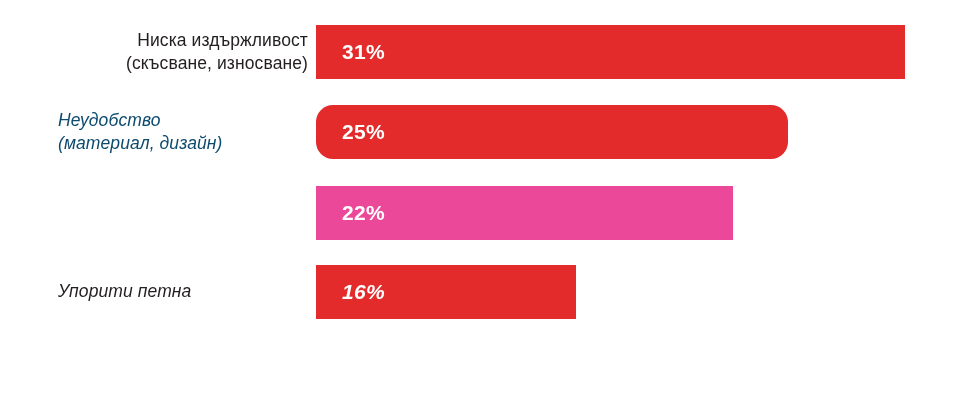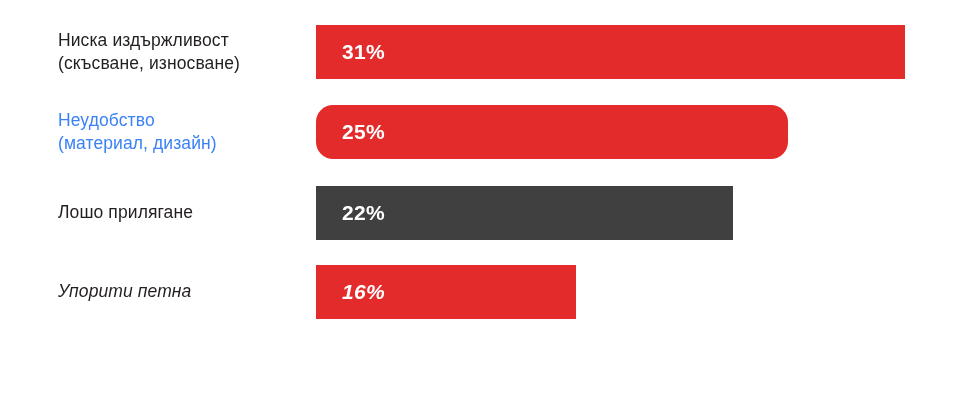--- a/index.html
+++ b/index.html
@@ -59,43 +59,42 @@
     margin-left: 26px;
     white-space: nowrap;
   }
 </style>
 </head>
 <body>
 
 <div id="chart-root" style="background: rgb(255, 255, 255);">
 
   <div class="chart-row" style="top: 12px;">
-    <div class="row-label" style="color: rgb(35, 31, 32);">Ниска издържливост
+    <div class="row-label" style="color: rgb(35, 31, 32); text-align: right;">Ниска издържливост
 (скъсване, износване)</div>
     <div class="bar-track">
       <div class="bar" style="width: 589px; background: rgb(227, 43, 43);">
         <span class="bar-value" style="color: rgb(255, 255, 255);">31%</span>
       </div>
     </div>
   </div>
 
   <div class="chart-row" style="top: 92px;">
-    <div class="row-label" style="color: #3b82f6;">Неудобство
+    <div class="row-label" style="color: #0c4a6e; font-style: italic;">Неудобство
 (материал, дизайн)</div>
     <div class="bar-track">
       <div class="bar" style="width: 472px; background: rgb(227, 43, 43); border-radius: 17px;">
         <span class="bar-value" style="color: rgb(255, 255, 255);">25%</span>
       </div>
     </div>
   </div>
 
   <div class="chart-row" style="top: 173px;">
-    <div class="row-label" style="color: rgb(35, 31, 32);">Лошо прилягане</div>
     <div class="bar-track">
-      <div class="bar" style="width: 417px; background: #404040;">
+      <div class="bar" style="width: 417px; background: #ec4899;">
         <span class="bar-value" style="color: rgb(255, 255, 255);">22%</span>
       </div>
     </div>
   </div>
 
   <div class="chart-row" style="top: 252px; font-style: italic;">
     <div class="row-label" style="color: rgb(35, 31, 32);">Упорити петна</div>
     <div class="bar-track">
       <div class="bar" style="width: 260px; background: rgb(227, 43, 43);">
         <span class="bar-value" style="color: rgb(255, 255, 255);">16%</span>

